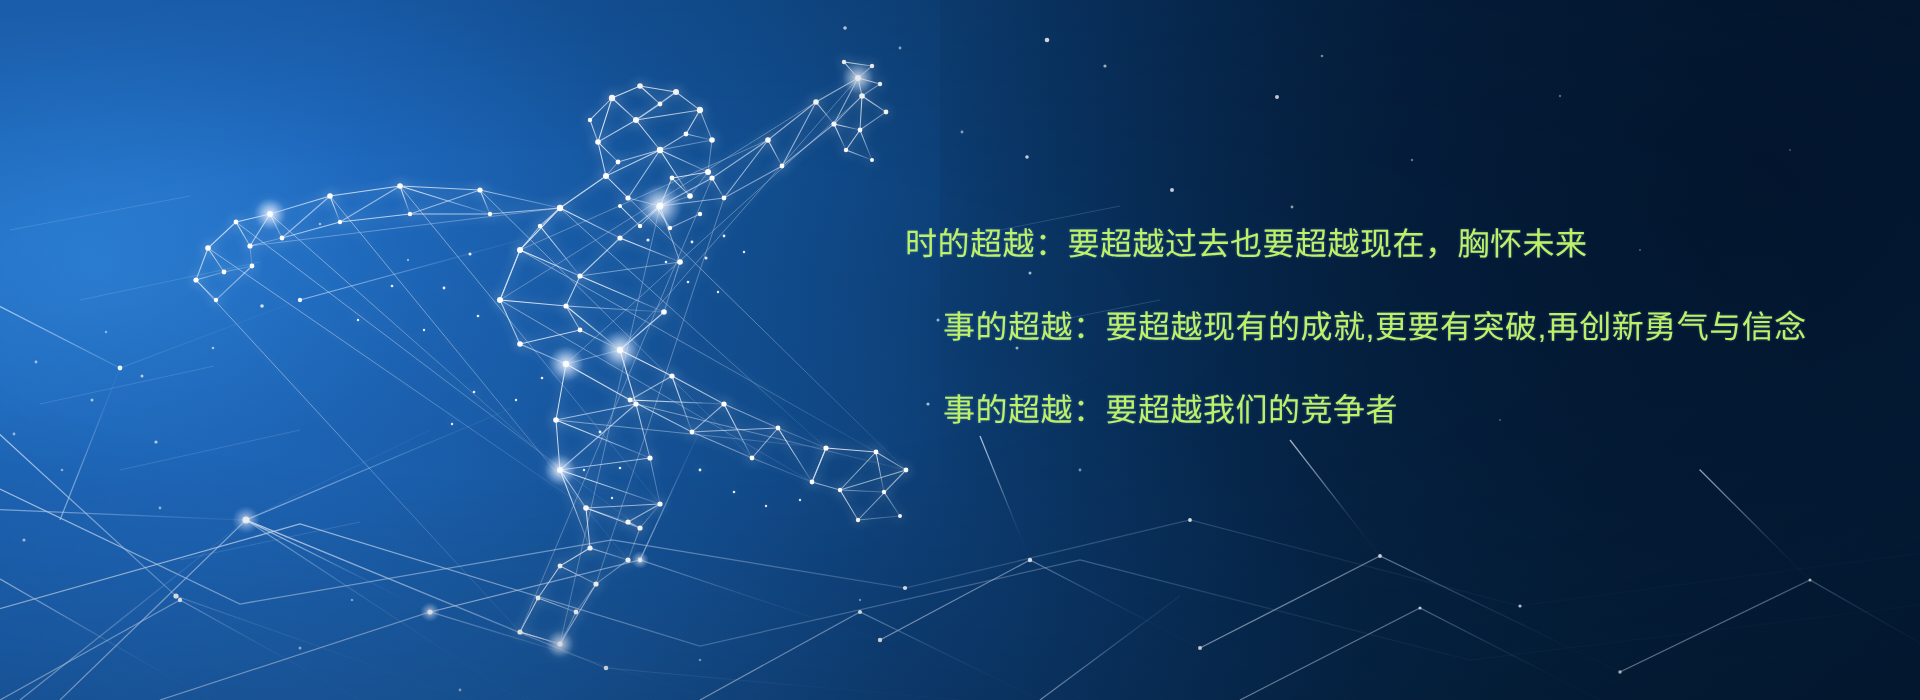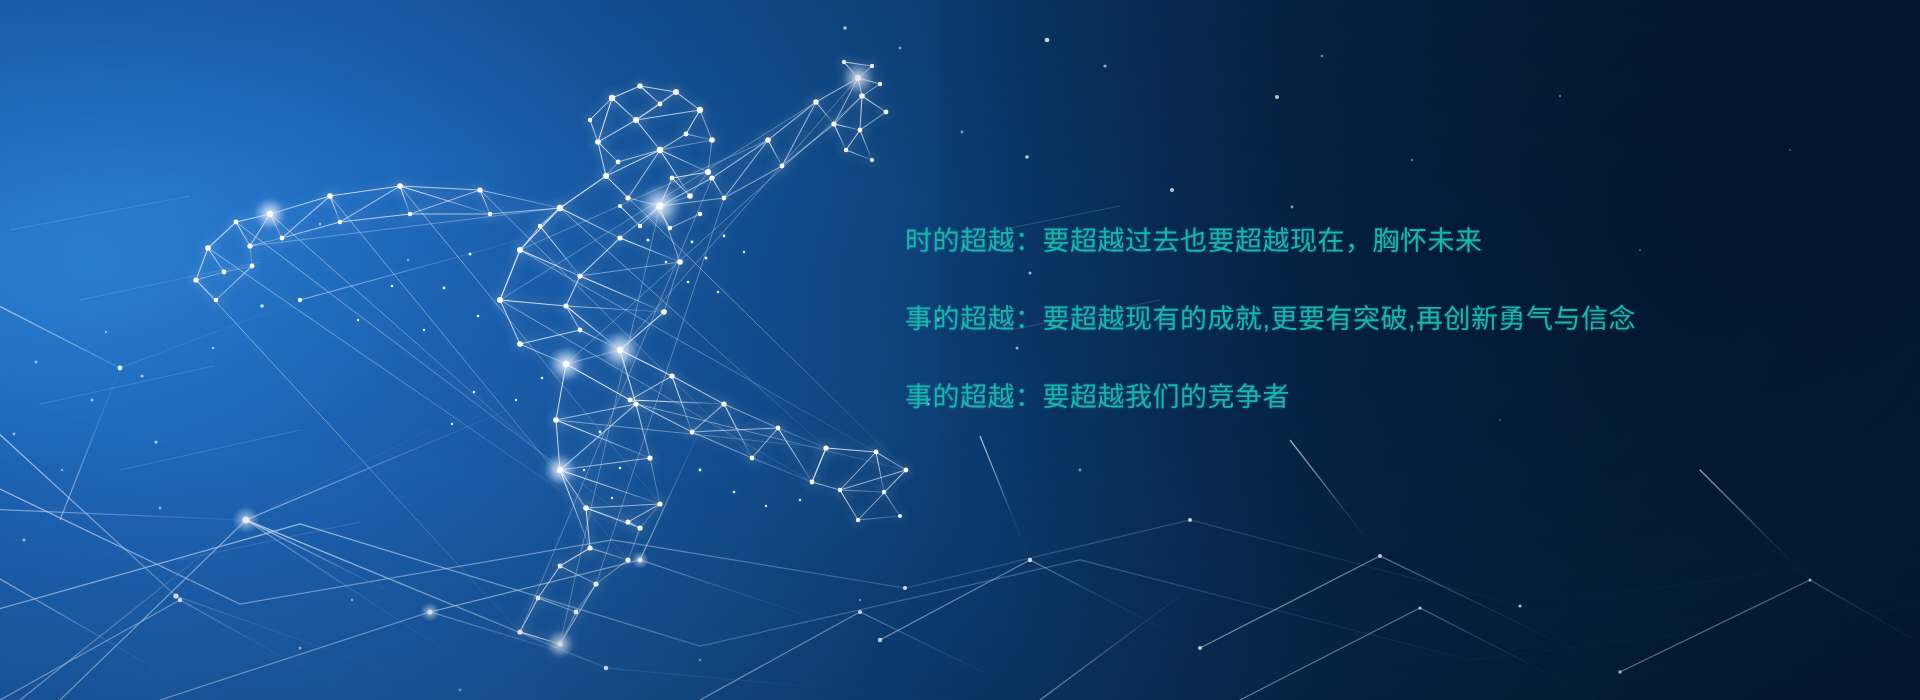--- a/index.html
+++ b/index.html
@@ -96,29 +96,29 @@
 
   
   #text-block {
     position: absolute;
     left: 905px;
     top: 228px;
     z-index: 6;
     width: 940px;
   }
   .tagline {
-    color: #14b8a6;
-    font-size: 27px;
+    color: #bef264;
+    font-size: 32px;
     line-height: 1;
     letter-spacing: 0.5px;
     font-weight: 400;
     white-space: nowrap;
     text-shadow: 0 0 3px rgba(120,180,255,0.35);
   }
-  .tagline + .tagline { margin-top: 51px; }
+  .tagline + .tagline { margin-top: 51px; margin-left: 38px; }
 </style>
 </head>
 <body>
 
 <div id="banner">
 
   <div class="bg-base"></div>
   <div class="bg-glow-left"></div>
   <div class="bg-dark-right"></div>
   <div class="bg-bottom-light"></div>

